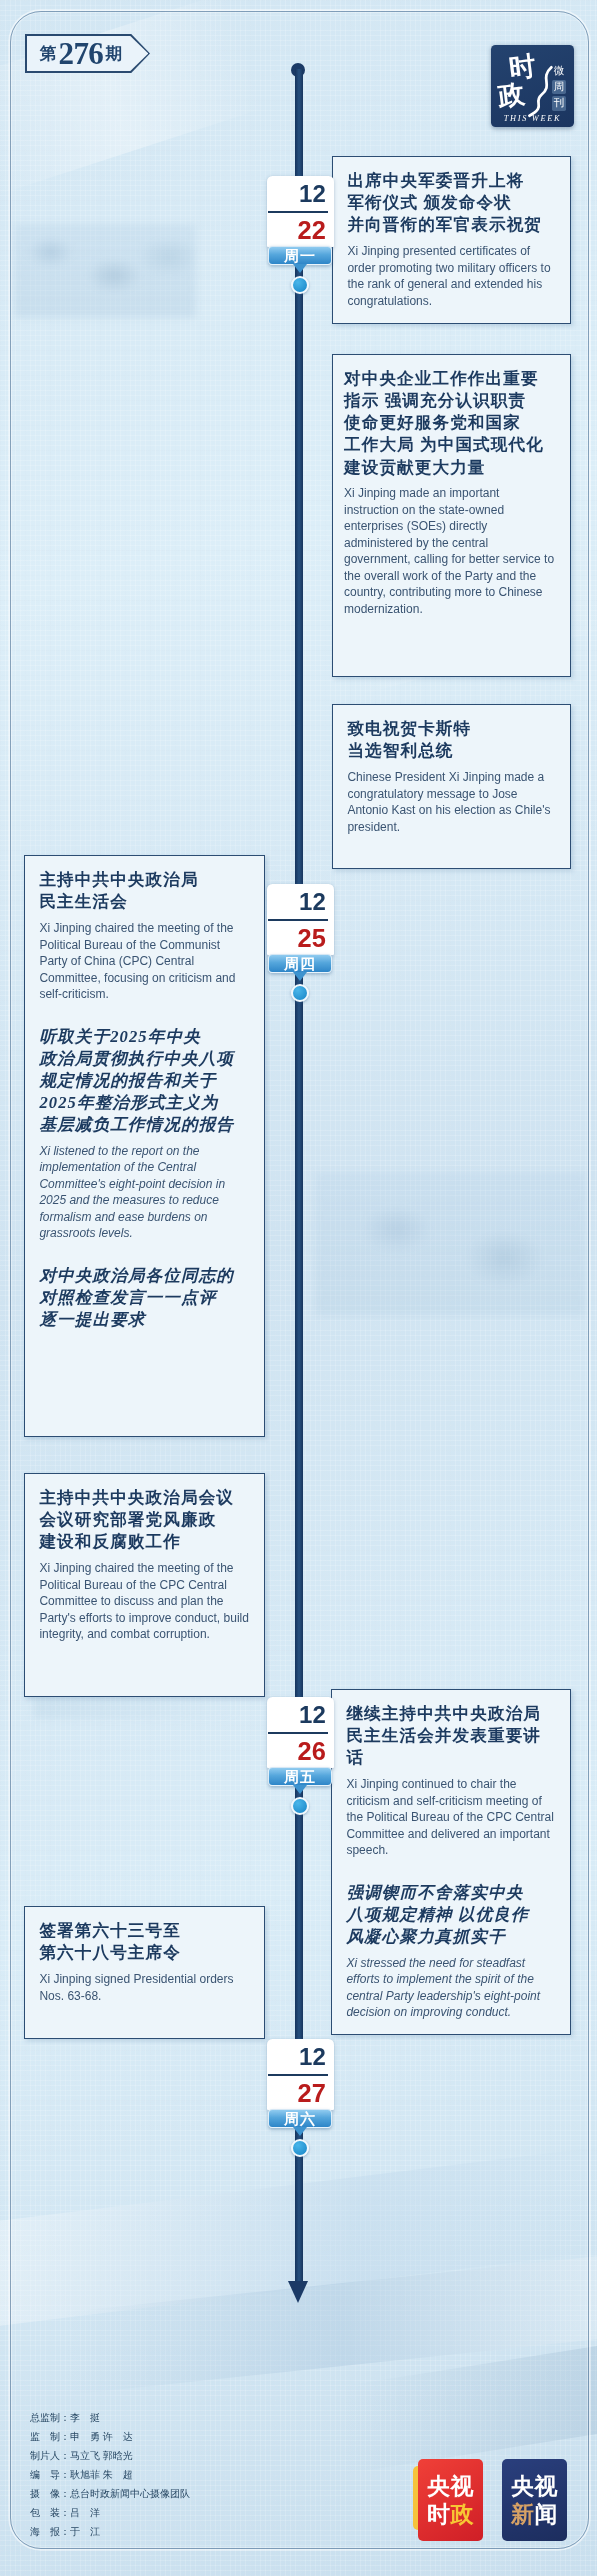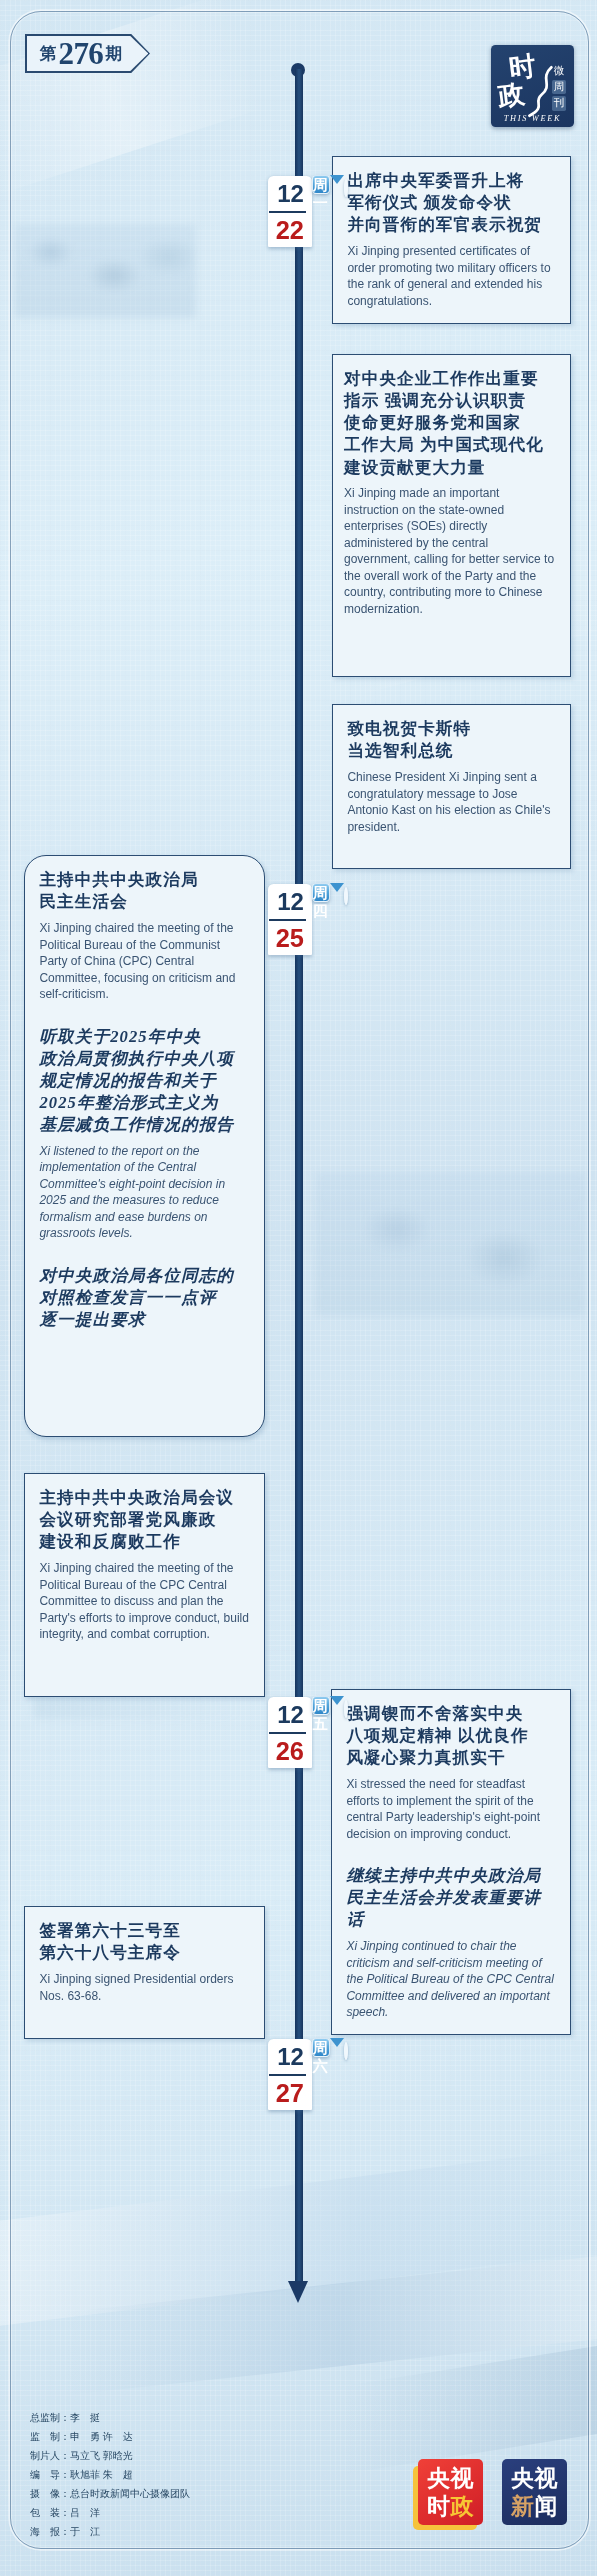--- a/index.html
+++ b/index.html
@@ -68,21 +68,21 @@
   .m-vert span.boxed{background:rgba(150,185,220,.35);border-radius:1.7px;}
   .m-caption{position:absolute;left:0;right:0;bottom:4.4px;text-align:center;color:#fff;
     font-family:"Liberation Serif","DejaVu Serif",serif;font-style:italic;font-size:8.3px;letter-spacing:1.7px;}
   
   .timeline-cap{position:absolute;left:291px;top:63px;width:14.4px;height:14.4px;border-radius:50%;background:#1b3a66;z-index:2;}
   .timeline-line{position:absolute;left:295px;top:69px;width:7.7px;height:2213px;z-index:2;
     background:linear-gradient(90deg,#16345d,#27507f 50%,#16345d);}
   .timeline-arrow{position:absolute;left:288px;top:2281px;width:0;height:0;z-index:2;
     border-left:10.5px solid transparent;border-right:10.5px solid transparent;border-top:22px solid #1b3a66;}
   
-  .day-badge{position:absolute;left:268px;width:64px;display:flex;flex-direction:row;z-index:5;}
+  .day-badge{position:absolute;left:268px;width:64px;display:flex;flex-direction:column;align-items:center;z-index:5;}
   .date-box{width:56px;background:#ffffff;border-radius:5.5px 5.5px 1.1px 1.1px;padding:5.5px 5.5px 4.4px;
     display:flex;flex-direction:column;align-items:flex-end;box-shadow:0 1.1px 3.9px rgba(60,100,140,.35);}
   .date-month{font-size:24px;line-height:1;font-weight:700;color:#1c3a5e;width:100%;text-align:right;
     padding:0 2.2px 5px;border-bottom:2.8px solid #1c3a5e;}
   .date-day{font-size:25.4px;line-height:1;font-weight:700;color:#b91c1c;width:100%;text-align:right;padding:5px 2.2px 0;}
   .weekday-tab{width:64px;height:19px;margin-top:-1.1px;border:1.1px solid rgba(255,255,255,.8);border-radius:4.4px;
     background:linear-gradient(180deg,#90cbf0 0%,#55a6dc 45%,#2e86c8 100%);
     color:#fff;font-size:15px;font-weight:700;line-height:17.7px;text-align:center;letter-spacing:1.1px;
     box-shadow:0 1.7px 3.3px rgba(40,90,135,.35);box-sizing:border-box;}
   .tab-pointer{width:0;height:0;border-left:7.2px solid transparent;border-right:7.2px solid transparent;
@@ -95,29 +95,29 @@
     padding:13.3px 14.4px;z-index:3;box-shadow:1.7px 2.2px 4.4px rgba(105,145,180,.30);}
   .card .zh{font-family:"Liberation Serif","DejaVu Serif",serif;font-weight:700;color:#1c3a5f;
     font-size:16.6px;line-height:1.33;letter-spacing:1.1px;white-space:pre-line;}
   .card .en{margin-top:6.6px;color:#3a5472;font-size:12px;line-height:1.38;}
   .card .section + .section{margin-top:23px;font-style:italic;}
   .card-right{left:332px;width:239px;}
   .card-left{left:24px;width:241px;}
   #card-r1{top:156px;min-height:148px;}
   #card-r2{top:354px;min-height:323px;padding-left:11px;}
   #card-r3{top:704px;min-height:165px;}
-  #card-l1{top:855px;min-height:582px;border-radius:22px;}
+  #card-l1{top:855px;min-height:582px;}
   #card-l2{top:1473px;min-height:224px;}
   #card-r4{top:1689px;min-height:335px;left:331px;width:240px;}
   #card-l3{top:1906px;min-height:133px;}
   
   .credits{position:absolute;left:30px;top:2408px;z-index:4;color:#274763;font-size:10px;line-height:19px;}
   .credit-row{white-space:pre;}
   
-  .logo-tile{position:absolute;width:65px;height:66px;border-radius:5px;z-index:4;
+  .logo-tile{position:absolute;width:65px;height:82px;border-radius:5px;z-index:4;
     display:flex;flex-direction:column;align-items:center;justify-content:center;
     font-weight:700;font-size:23px;line-height:28px;color:#fff;letter-spacing:0.6px;}
   .logo-yellow-bg{position:absolute;left:413px;top:2466px;width:64px;height:64px;background:#f6c33c;
     border-radius:5px;z-index:3;}
   #logo-shizheng{left:418px;top:2459px;background:linear-gradient(145deg,#f04038,#cf1e26);}
   #logo-xinwen{left:502px;top:2459px;background:linear-gradient(160deg,#2a3f7d,#1c2d5e);}
   .accent-gold{color:#f7c634;}
   .accent-tan{color:#d7a265;}
   .logo-row{display:block;text-align:center;}
 </style>
@@ -215,21 +215,21 @@
 指示 强调充分认识职责
 使命更好服务党和国家
 工作大局 为中国式现代化
 建设贡献更大力量</div>
   <div class="en">Xi Jinping made an important instruction on the state-owned enterprises (SOEs) directly administered by the central government, calling for better service to the overall work of the Party and the country, contributing more to Chinese modernization.</div>
 </div>
 
 <div class="card card-right" id="card-r3">
   <div class="zh">致电祝贺卡斯特
 当选智利总统</div>
-  <div class="en">Chinese President Xi Jinping sent a congratulatory message to Jose Antonio Kast on his election as Chile's president.</div>
+  <div class="en">Chinese President Xi Jinping made a congratulatory message to Jose Antonio Kast on his election as Chile's president.</div>
 </div>
 
 <div class="card card-left" id="card-l1">
   <div class="section">
     <div class="zh">主持中共中央政治局
 民主生活会</div>
     <div class="en">Xi Jinping chaired the meeting of the Political Bureau of the Communist Party of China (CPC) Central Committee, focusing on criticism and self-criticism.</div>
   </div>
   <div class="section">
     <div class="zh">听取关于2025年中央
@@ -248,29 +248,29 @@
 
 <div class="card card-left" id="card-l2">
   <div class="zh">主持中共中央政治局会议
 会议研究部署党风廉政
 建设和反腐败工作</div>
   <div class="en">Xi Jinping chaired the meeting of the Political Bureau of the CPC Central Committee to discuss and plan the Party's efforts to improve conduct, build integrity, and combat corruption.</div>
 </div>
 
 <div class="card" id="card-r4">
   <div class="section">
+    <div class="zh">继续主持中共中央政治局
+民主生活会并发表重要讲话</div>
+    <div class="en">Xi Jinping continued to chair the criticism and self-criticism meeting of the Political Bureau of the CPC Central Committee and delivered an important speech.</div>
+  </div>
+  <div class="section">
     <div class="zh">强调锲而不舍落实中央
 八项规定精神 以优良作
 风凝心聚力真抓实干</div>
     <div class="en">Xi stressed the need for steadfast efforts to implement the spirit of the central Party leadership's eight-point decision on improving conduct.</div>
-  </div>
-  <div class="section">
-    <div class="zh">继续主持中共中央政治局
-民主生活会并发表重要讲话</div>
-    <div class="en">Xi Jinping continued to chair the criticism and self-criticism meeting of the Political Bureau of the CPC Central Committee and delivered an important speech.</div>
   </div>
 </div>
 
 <div class="card card-left" id="card-l3">
   <div class="zh">签署第六十三号至
 第六十八号主席令</div>
   <div class="en">Xi Jinping signed Presidential orders Nos. 63-68.</div>
 </div>
 
 <div class="credits">

